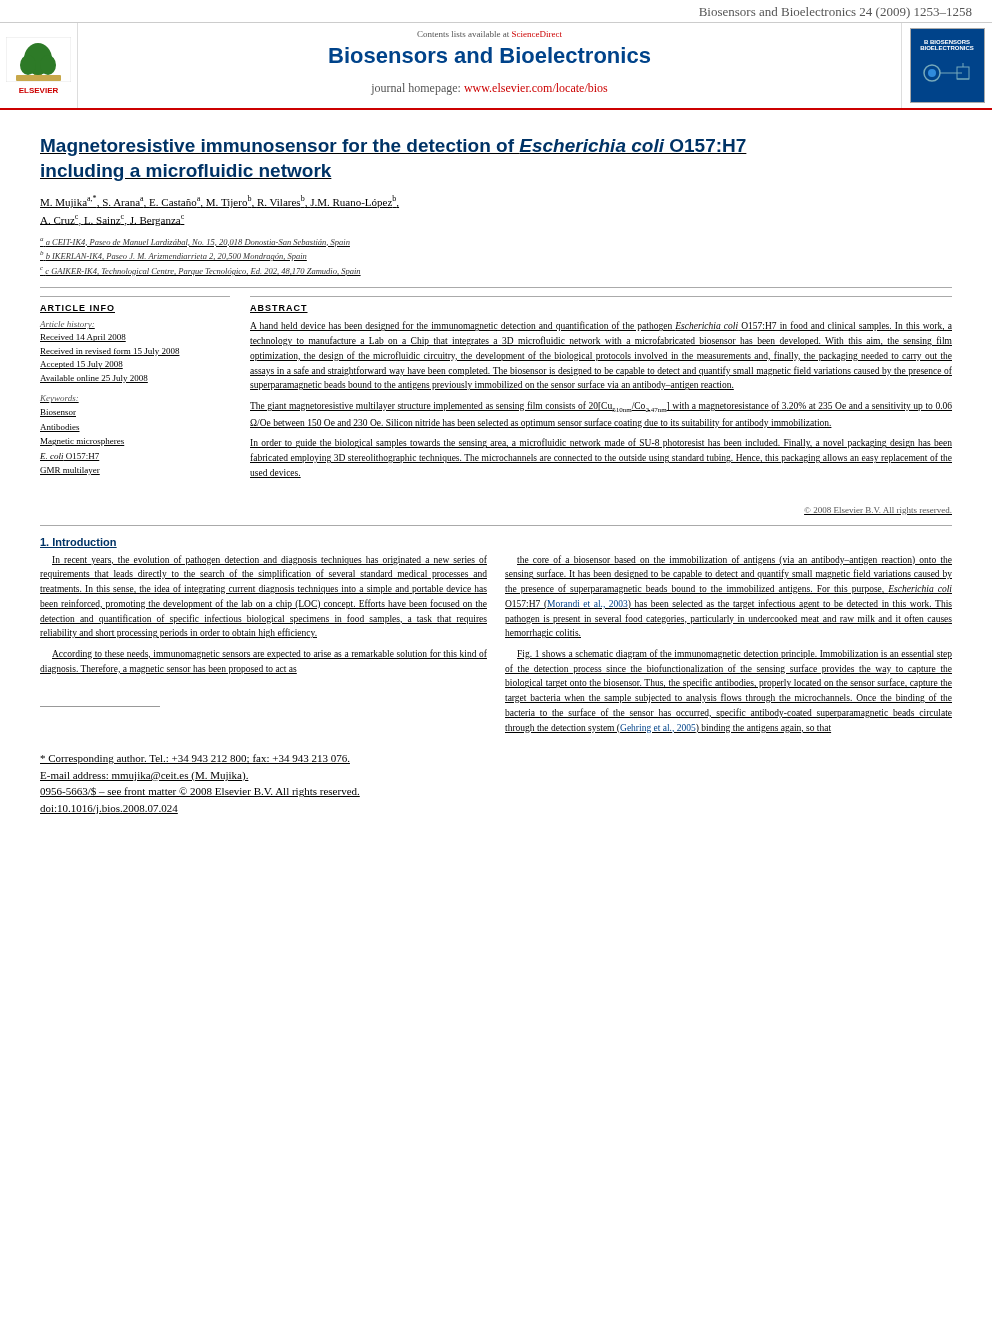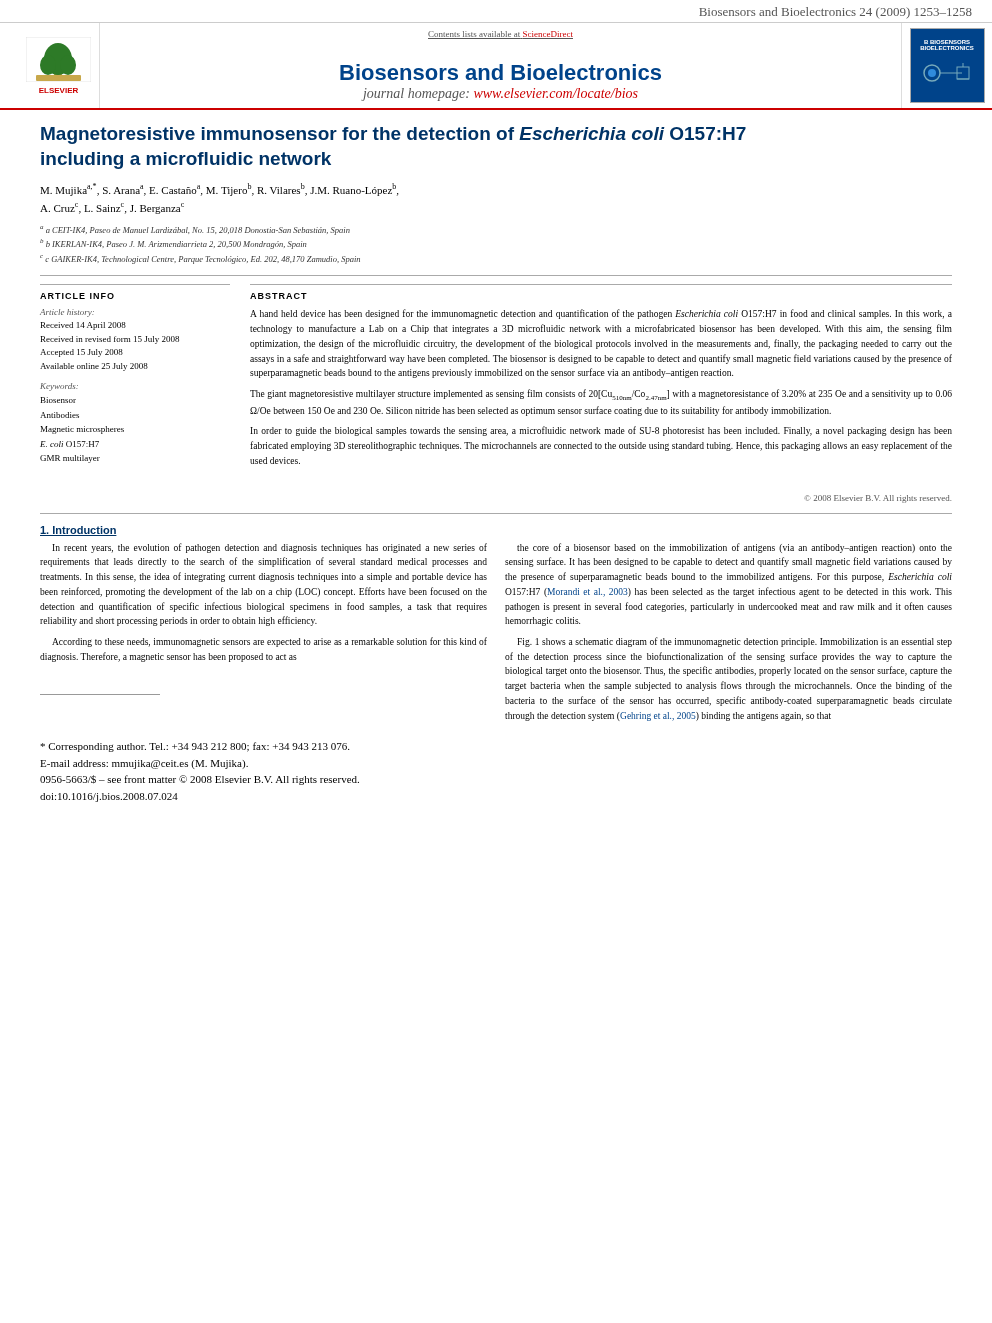--- a/index.html
+++ b/index.html
@@ -29,25 +29,25 @@
 
     
     .journal-header {
       display: flex;
       align-items: stretch;
       border-bottom: 2px solid #c00;
       padding: 0;
     }
 
     .journal-header-left {
-      width: 100px;
+      width: 78px;
       padding: 8px;
       display: flex;
       align-items: center;
-      justify-content: flex-end;
+      justify-content: center;
       border-right: 1px solid #ddd;
     }
 
     .elsevier-logo {
       text-align: center;
     }
 
     .elsevier-logo .logo-text {
       font-size: 8px;
       color: #c00;
@@ -59,41 +59,39 @@
     .journal-header-center {
       flex: 1;
       padding: 6px 10px;
       text-align: center;
       border-right: 1px solid #ddd;
     }
 
     .sciencedirect-link {
       font-size: 9px;
       color: #555;
-      margin-bottom: 21px;
-      text-decoration: underline;
+      margin-bottom: 4px;
     }
 
     .sciencedirect-link a {
       color: #c00;
       text-decoration: none;
     }
 
     .journal-title {
       font-size: 22px;
       font-weight: bold;
       color: #00438a;
       font-family: Arial, sans-serif;
-      margin-bottom: 0;
+      margin-bottom: 12px;
     }
 
     .journal-homepage {
-      font-size: 14px;
+      font-size: 12px;
       color: #555;
-      font-style: italic;
     }
 
     .journal-homepage a {
       color: #c00;
       text-decoration: none;
     }
 
     .journal-header-right {
       width: 90px;
       display: flex;
@@ -118,21 +116,22 @@
     }
 
     .journal-thumb .thumb-title {
       font-size: 6px;
       font-weight: bold;
       margin-bottom: 2px;
     }
 
     
     .article-content {
-      padding: 12px 40px 10px 40px;
+      padding: 24px 40px 10px 40px;
+      text-decoration: underline;
     }
 
     
     .article-title-section {
       margin-bottom: 10px;
     }
 
     .article-title {
       font-size: 19px;
       font-weight: bold;

